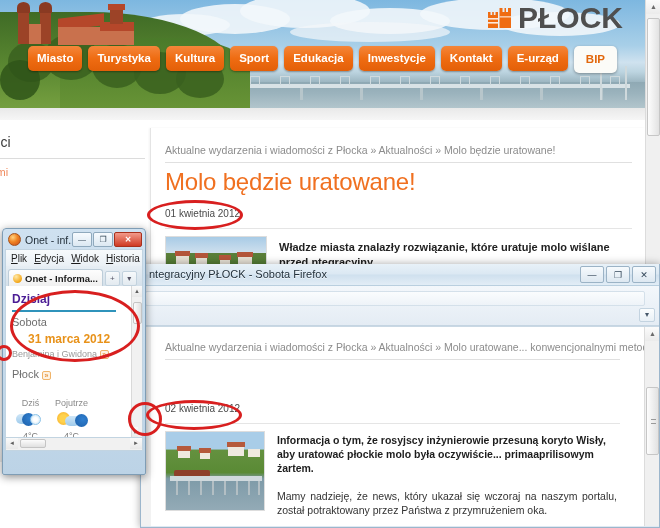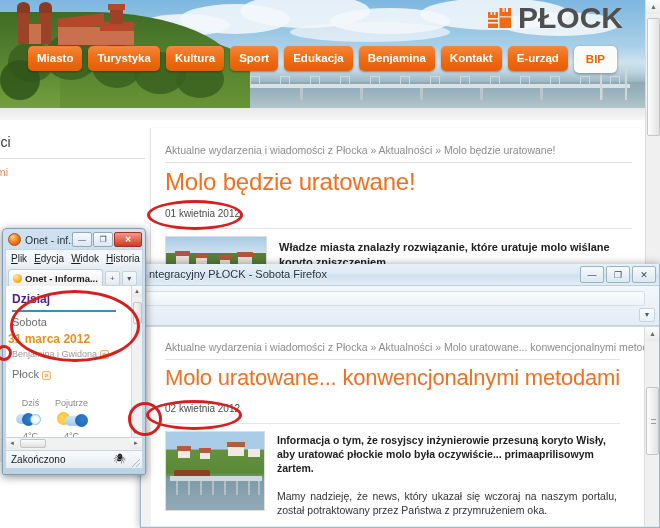--- a/index.html
+++ b/index.html
@@ -258,21 +258,21 @@
     background: linear-gradient(to bottom,#f6f9fb,#e3eaf0);
     border: 1px solid #c2d2de; border-radius: 2px;
   }
   .on-page {
     position: relative; height: 152px; background: #fff;
     border: 1px solid #c2d4e1; border-top: none; overflow: hidden;
   }
   .on-today { position: absolute; left: 6px; top: 6px; font-size: 12px; font-weight: bold; color: #4c1d95; }
   .on-rule { position: absolute; left: 6px; top: 24px; width: 104px; height: 2px; background: #2f93bb; }
   .on-dayname { position: absolute; left: 6px; top: 30px; font-size: 11px; color: #6e6e6e; }
-  .on-date { position: absolute; left: 2px; top: 46px; font-size: 12px; font-weight: bold; color: #e8921a; }
+  .on-date { position: absolute; left: 22px; top: 46px; font-size: 12px; font-weight: bold; color: #e8921a; }
   .on-names { position: absolute; left: 6px; top: 63px; font-size: 9px; color: #9a9a9a; }
   .on-namebadge {
     display: inline-block; width: 9px; height: 9px; line-height: 8px; text-align: center;
     font-size: 7px; color: #e07b12; border: 1px solid #f0b46a; border-radius: 2px; background: #fdf2e2;
   }
   .on-city { position: absolute; left: 6px; top: 82px; font-size: 11px; color: #6e6e6e; }
   .on-weather { position: absolute; left: 4px; top: 112px; width: 124px; display: flex; }
   .wcol { width: 41px; text-align: center; }
   .wlabel { font-size: 9px; color: #8a8a8a; }
   .wicon { height: 20px; position: relative; margin: 2px 0 1px; }
@@ -411,21 +411,21 @@
         </div>
         <div class="logo-text">PŁOCK</div>
       </div>
 
       <div class="nav">
         <div class="nav-btn">Miasto</div>
         <div class="nav-btn">Turystyka</div>
         <div class="nav-btn">Kultura</div>
         <div class="nav-btn">Sport</div>
         <div class="nav-btn">Edukacja</div>
-        <div class="nav-btn">Benjamina</div>
+        <div class="nav-btn">Inwestycje</div>
         <div class="nav-btn">Kontakt</div>
         <div class="nav-btn">E-urząd</div>
         <div class="nav-btn bip">BIP</div>
       </div>
 
       <div class="banner-bottom"></div>
     </div>
 
     <div class="leftcol">
       <div class="lc-head">ności</div>
@@ -445,21 +445,21 @@
         <div class="t-sky"></div>
         <div class="t-bld" style="left:10px; top:18px; width:13px; height:9px;"></div>
         <div class="t-roof" style="left:9px;  top:14px; width:15px; height:5px;"></div>
         <div class="t-bld" style="left:30px; top:20px; width:11px; height:8px;"></div>
         <div class="t-roof" style="left:29px; top:16px; width:13px; height:5px;"></div>
         <div class="t-bld" style="left:54px; top:22px; width:10px; height:7px;"></div>
         <div class="t-roof" style="left:53px; top:18px; width:12px; height:5px;"></div>
         <div class="t-bld" style="left:72px; top:19px; width:14px; height:9px;"></div>
         <div class="t-roof" style="left:71px; top:15px; width:16px; height:5px;"></div>
       </div>
-      <div class="lead">Władze miasta znalazły rozwiązanie, które uratuje molo wiślane koryto zniszczeniem.</div>
+      <div class="lead">Władze miasta znalazły rozwiązanie, które uratuje molo wiślane przed ntegracyjny.</div>
     </div>
 
     <div class="outer-sb">
       <div class="a">▲</div>
       <div class="t"></div>
     </div>
   </div>
 
   <div class="ffwin">
     <div class="ff-title">
@@ -472,21 +472,20 @@
     </div>
     <div class="ff-toolbar">
       <div class="ff-tb-row"></div>
       <div class="ff-tb-dd">▾</div>
     </div>
     <div class="ff-viewport">
       <div class="ff-leftstrip"></div>
       <div class="ff-content">
         <div class="ff-crumb">Aktualne wydarzenia i wiadomości z Płocka » Aktualności » Molo uratowane... konwencjonalnymi metodami</div>
         <div class="ff-crumb-rule"></div>
-        <div class="ff-headline">Molo uratowane... konwencjonalnymi metodami</div>
         <div class="ff-pubdate">02 kwietnia 2012</div>
         <div class="ff-date-rule"></div>
         <div class="ff-thumb">
           <div class="p-h" style="left:12px; top:18px; width:12px; height:8px;"></div>
           <div class="p-hr" style="left:11px; top:14px; width:14px; height:5px;"></div>
           <div class="p-h" style="left:34px; top:20px; width:10px; height:7px;"></div>
           <div class="p-hr" style="left:33px; top:16px; width:12px; height:5px;"></div>
           <div class="p-h" style="left:62px; top:14px; width:16px; height:10px;"></div>
           <div class="p-hr" style="left:61px; top:10px; width:18px; height:5px;"></div>
           <div class="p-h" style="left:82px; top:17px; width:12px; height:8px;"></div>
@@ -581,25 +580,20 @@
         <div class="a" style="position:absolute;bottom:0;left:0;">▼</div>
       </div>
     </div>
 
     <div class="on-hsb">
       <div class="a" style="left:0">◄</div>
       <div class="t"></div>
       <div class="a" style="right:0">►</div>
     </div>
 
-    <div class="on-status">
-      <span>Zakończono</span>
-      <span class="bugicon">🕷</span>
-      <span class="grip"></span>
-    </div>
   </div>
 
   <div class="ann" id="ann-date1">
     <div class="ellipse"></div>
   </div>
   <div class="ann" id="ann-date2">
     <div class="ellipse"></div>
   </div>
   <div class="ann" id="ann-onet">
     <div class="ellipse"></div>

